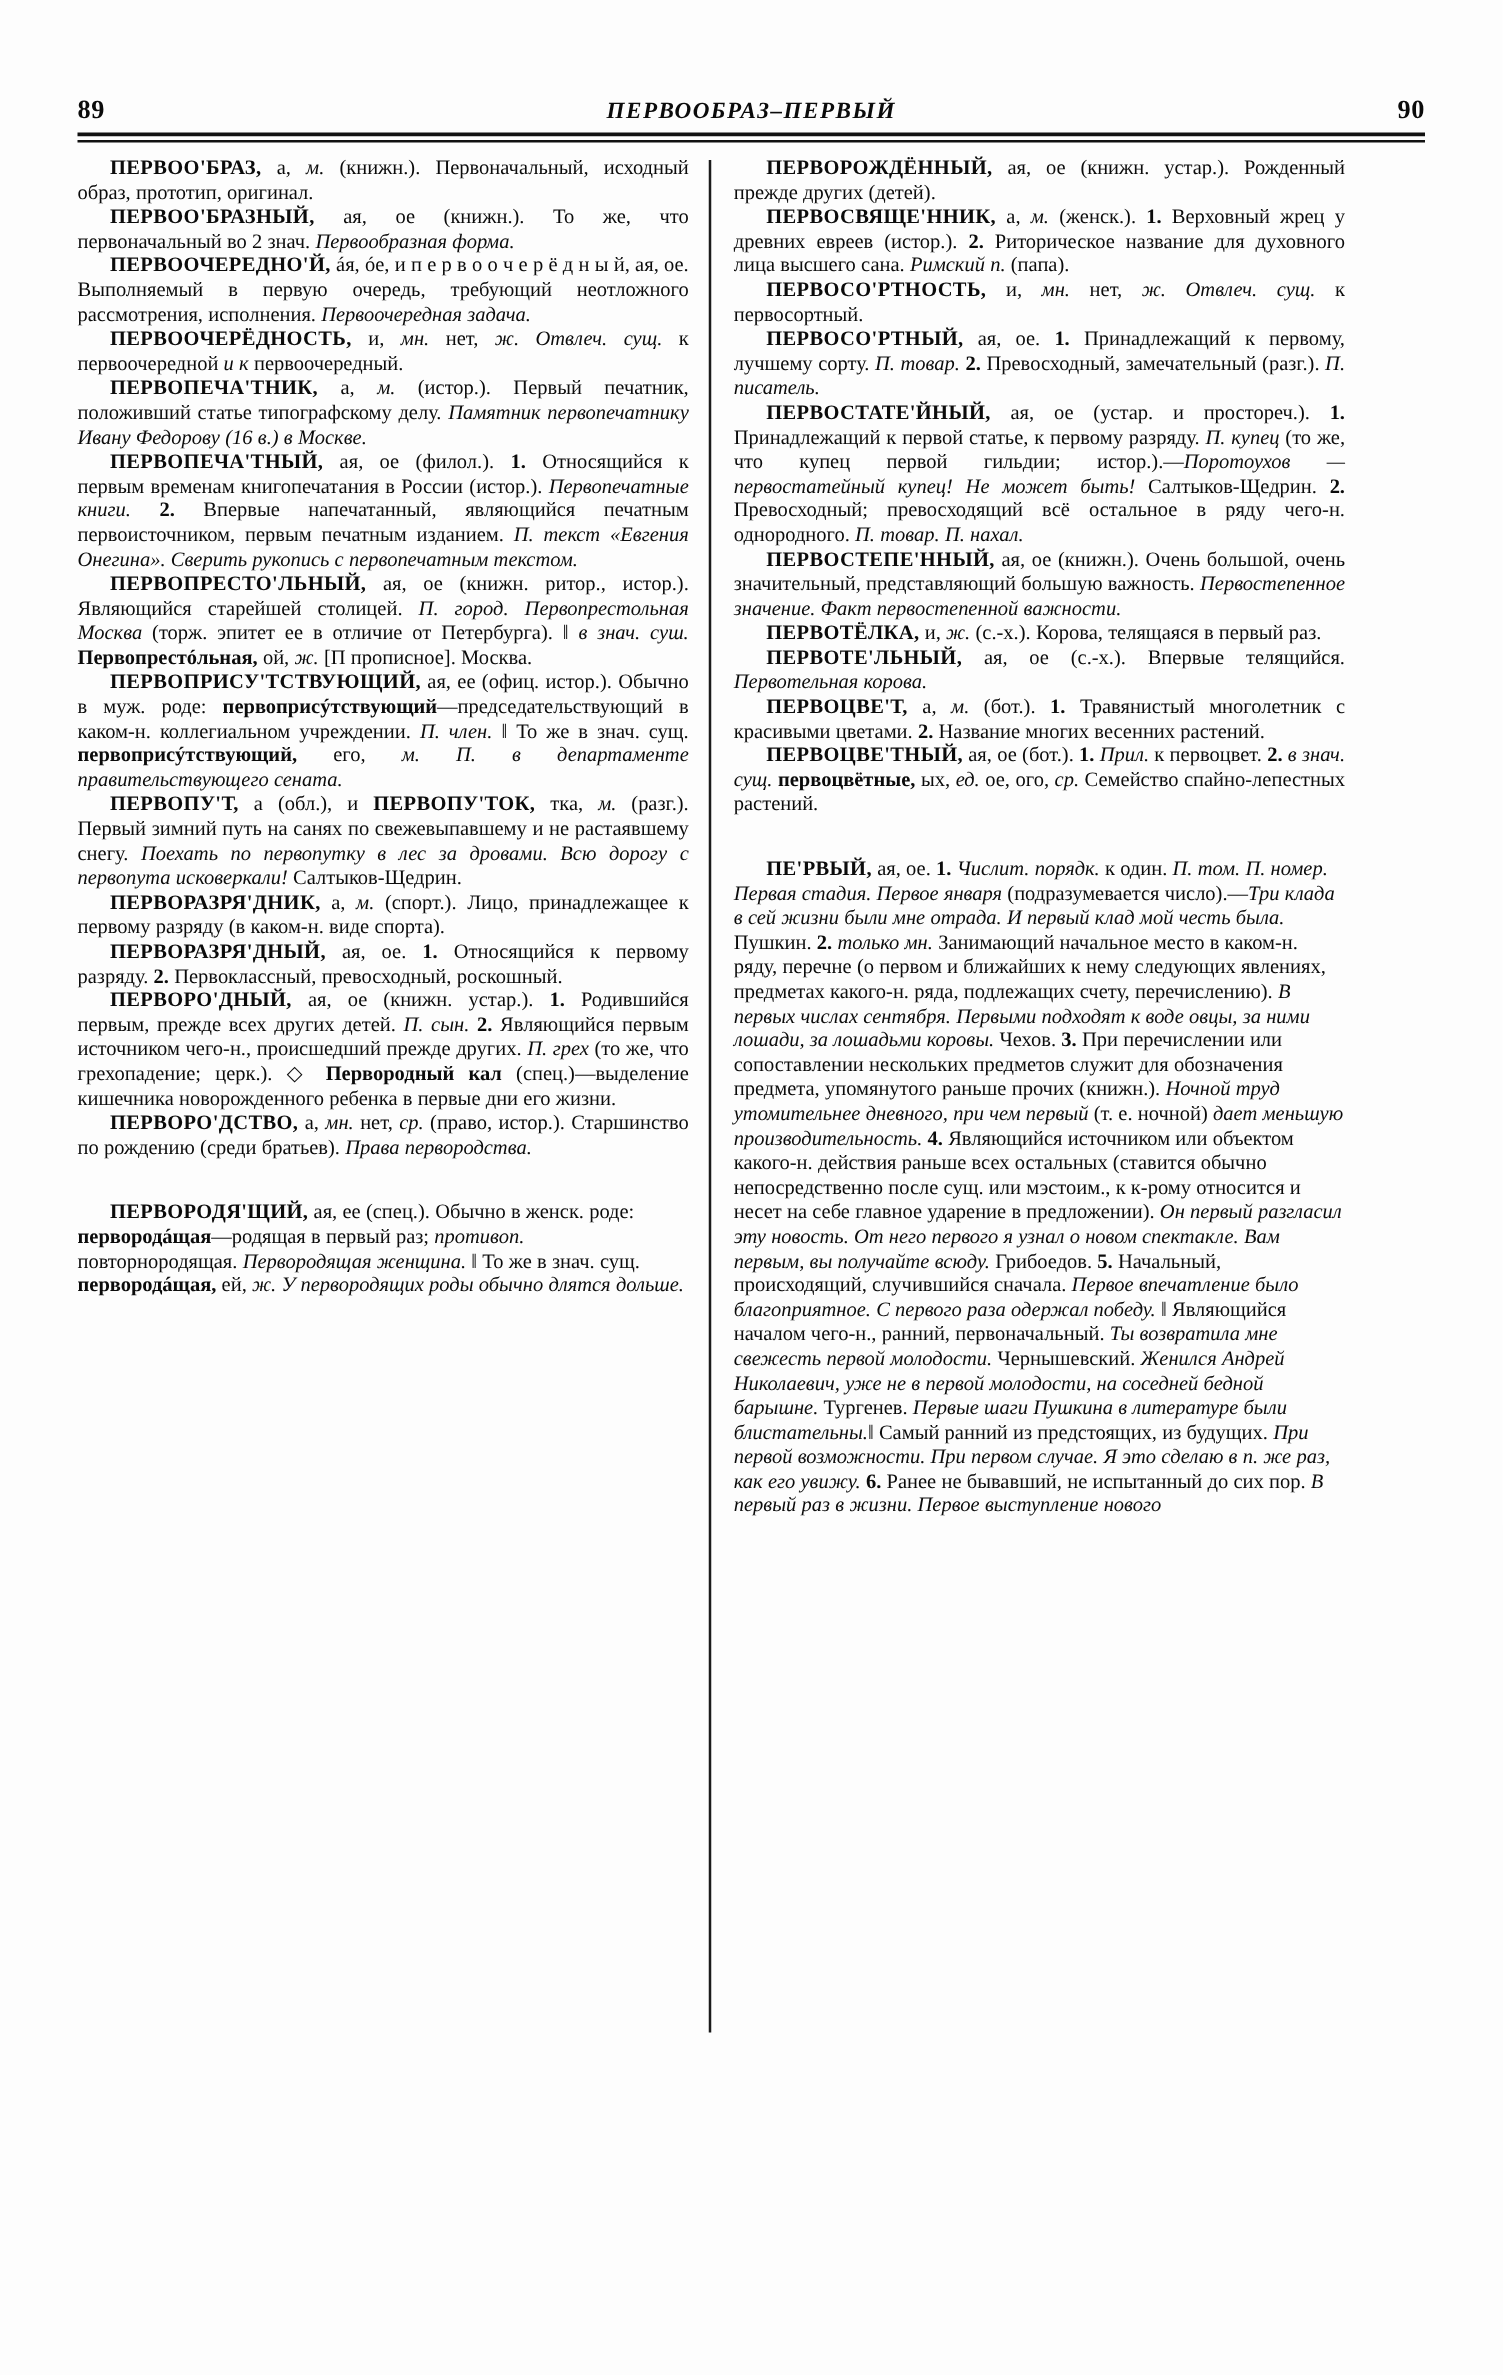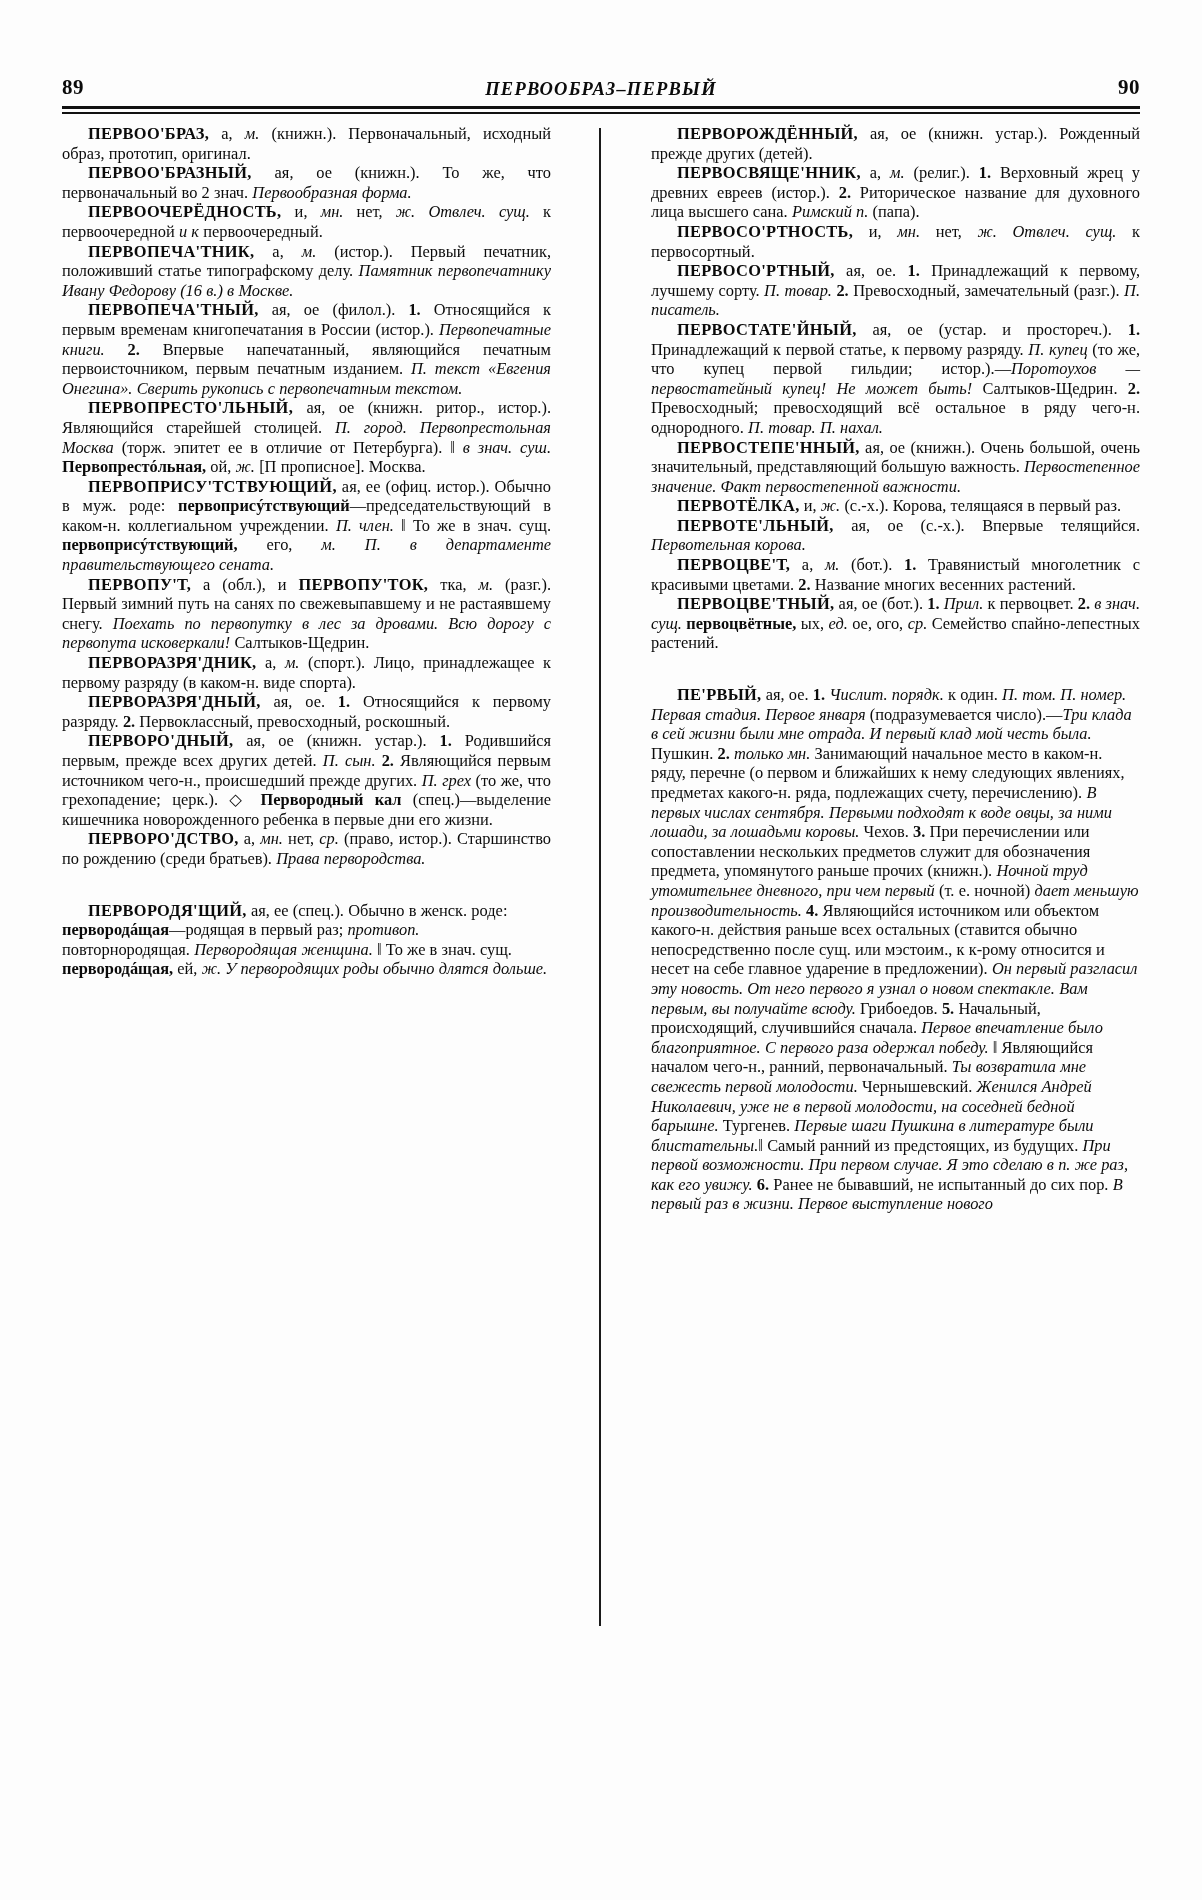--- a/index.html
+++ b/index.html
@@ -63,21 +63,20 @@
 
   
   .columns {
     position: absolute;
     left: 62px;
     top: 124px;
     width: 1078px;
     height: 1700px;
     display: flex;
     gap: 0;
-    justify-content: space-between;
   }
   .col {
     width: 489px;
     font-size: 16.4px;
     line-height: 19.6px;
     text-align: justify;
     text-justify: inter-word;
     hyphens: manual;
     word-spacing: 0.1px;
   }
@@ -125,20 +124,21 @@
 
   <div class="columns">
 
     <div class="col col-left">
 
       <p class="entry"><span class="hw">ПЕРВОО'БРАЗ,</span><span> а, </span><span class="i">м.</span><span> (книжн.). Первоначальный, исходный образ, прототип, оригинал.</span></p>
 
       <p class="entry"><span class="hw">ПЕРВОО'БРАЗНЫЙ,</span><span> ая, ое (книжн.). То же, что первоначальный во 2 знач. </span><span class="i">Первообразная форма.</span></p>
 
 
+      <p class="entry"><span class="hw">ПЕРВООЧЕРЕДНО'Й,</span><span> áя, óе, и  п е р в о о ч е р ё д н ы й,  ая, ое. Выполняемый в первую очередь, требующий неотложного рассмотрения, исполнения. </span><span class="i">Первоочередная задача.</span></p>
 
       <p class="entry"><span class="hw">ПЕРВООЧЕРЁДНОСТЬ,</span><span> и, </span><span class="i">мн.</span><span> нет, </span><span class="i">ж. Отвлеч. сущ.</span><span> к первоочередной </span><span class="i">и к</span><span> первоочередный.</span></p>
 
 
       <p class="entry"><span class="hw">ПЕРВОПЕЧА'ТНИК,</span><span> а, </span><span class="i">м.</span><span> (истор.). Первый печатник, положивший статье типографскому делу. </span><span class="i">Памятник первопечатнику Ивану Федорову (16 в.) в Москве.</span></p>
 
       <p class="entry"><span class="hw">ПЕРВОПЕЧА'ТНЫЙ,</span><span> ая, ое (филол.). </span><span class="num">1.</span><span> Относящийся к первым временам книгопечатания в России (истор.). </span><span class="i">Первопечатные книги.</span><span class="num"> 2.</span><span> Впервые напечатанный, являющийся печатным первоисточником, первым печатным изданием. </span><span class="i">П. текст «Евгения Онегина». Сверить рукопись с первопечатным текстом.</span></p>
 
       <p class="entry"><span class="hw">ПЕРВОПРЕСТО'ЛЬНЫЙ,</span><span> ая, ое (книжн. ритор., истор.). Являющийся старейшей столицей. </span><span class="i">П. город. Первопрестольная Москва</span><span> (торж. эпитет ее в отличие от Петербурга). ‖ </span><span class="i">в знач. суш.</span><span class="b"> Первопрестóльная,</span><span> ой, </span><span class="i">ж.</span><span> [П прописное]. Москва.</span></p>
 
@@ -158,21 +158,21 @@
       <p class="entry ragged"><span class="hw">ПЕРВОРОДЯ'ЩИЙ,</span><span> ая, ее (спец.). Обычно в женск. роде: </span><span class="b">первородáщая</span><span>—родящая в первый раз; </span><span class="i">противоп.</span><span> повторнородящая. </span><span class="i">Первородящая женщина.</span><span> ‖ То же в знач. сущ. </span><span class="b">первородáщая,</span><span> ей, </span><span class="i">ж. У первородящих роды обычно длятся дольше.</span></p>
 
     </div>
 
     <div class="col-divider"></div>
 
     <div class="col col-right">
 
       <p class="entry"><span class="hw">ПЕРВОРОЖДЁННЫЙ,</span><span> ая, ое (книжн. устар.). Рожденный прежде других (детей).</span></p>
 
-      <p class="entry"><span class="hw">ПЕРВОСВЯЩЕ'ННИК,</span><span> а, </span><span class="i">м.</span><span> (религ.). </span><span class="num">1.</span><span> Верховный жрец у древних евреев (истор.). </span><span class="num">2.</span><span> Риторическое название для духовного лица высшего сана. </span><span class="i">Римский п.</span><span> (папа).</span></p>
+      <p class="entry"><span class="hw">ПЕРВОСВЯЩЕ'ННИК,</span><span> а, </span><span class="i">м.</span><span> (женск.). </span><span class="num">1.</span><span> Верховный жрец у древних евреев (истор.). </span><span class="num">2.</span><span> Риторическое название для духовного лица высшего сана. </span><span class="i">Римский п.</span><span> (папа).</span></p>
 
       <p class="entry"><span class="hw">ПЕРВОСО'РТНОСТЬ,</span><span> и, </span><span class="i">мн.</span><span> нет, </span><span class="i">ж. Отвлеч. сущ.</span><span> к первосортный.</span></p>
 
       <p class="entry"><span class="hw">ПЕРВОСО'РТНЫЙ,</span><span> ая, ое. </span><span class="num">1.</span><span> Принадлежащий к первому, лучшему сорту. </span><span class="i">П. товар.</span><span class="num"> 2.</span><span> Превосходный, замечательный (разг.). </span><span class="i">П. писатель.</span></p>
 
       <p class="entry"><span class="hw">ПЕРВОСТАТЕ'ЙНЫЙ,</span><span> ая, ое (устар. и простореч.). </span><span class="num">1.</span><span> Принадлежащий к первой статье, к первому разряду. </span><span class="i">П. купец</span><span> (то же, что купец первой гильдии; истор.).—</span><span class="i">Поротоухов — первостатейный купец! Не может быть!</span><span> Салтыков-Щедрин. </span><span class="num">2.</span><span> Превосходный; превосходящий всё остальное в ряду чего-н. однородного. </span><span class="i">П. товар. П. нахал.</span></p>
 
       <p class="entry"><span class="hw">ПЕРВОСТЕПЕ'ННЫЙ,</span><span> ая, ое (книжн.). Очень большой, очень значительный, представляющий большую важность. </span><span class="i">Первостепенное значение. Факт первостепенной важности.</span></p>
 
       <p class="entry"><span class="hw">ПЕРВОТЁЛКА,</span><span> и, </span><span class="i">ж.</span><span> (с.-х.). Корова, телящаяся в первый раз.</span></p>

